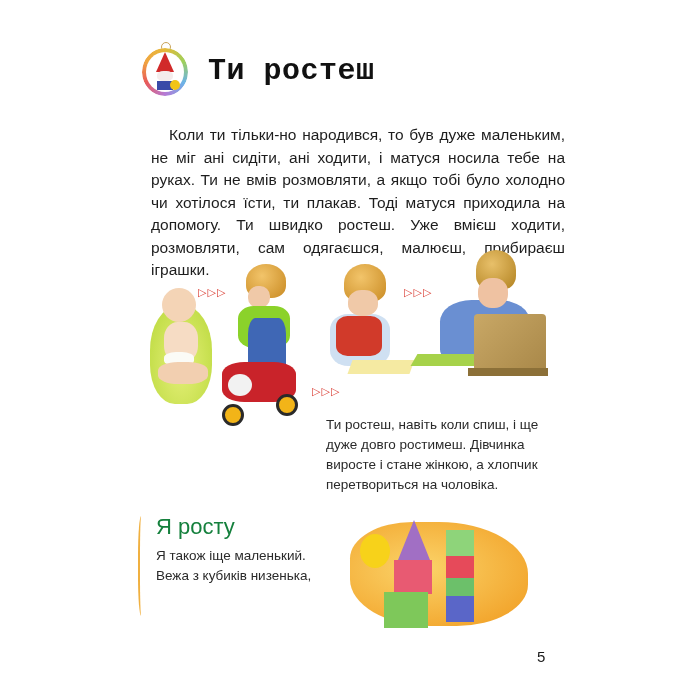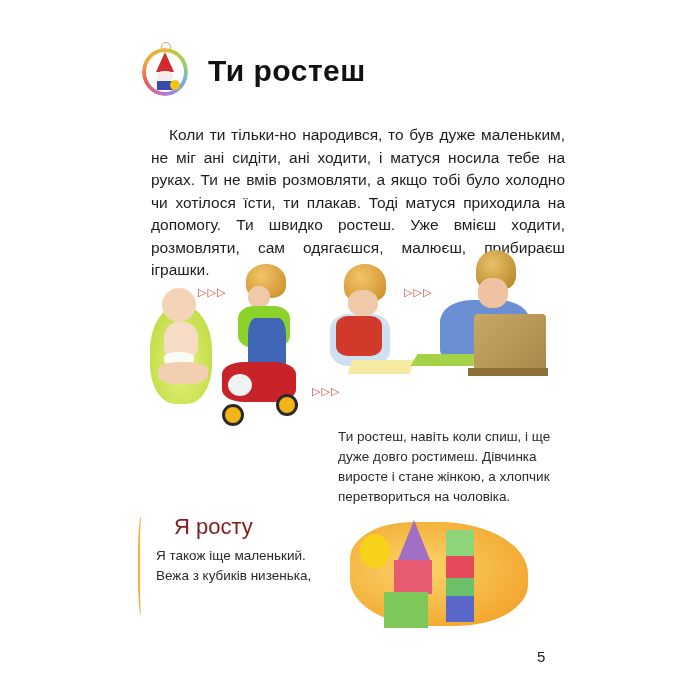--- a/index.html
+++ b/index.html
@@ -11,21 +11,21 @@
     .badge-ring { position: absolute; left: 2px; top: 6px; width: 46px; height: 48px; border-radius: 50%;
       border: 4px solid transparent;
       background: conic-gradient(#e6b93a, #9fd05a, #6bb3e8, #b57ad6, #e85a5a, #f0a640, #e6b93a) border-box;
       -webkit-mask: linear-gradient(#000 0 0) padding-box, linear-gradient(#000 0 0);
       -webkit-mask-composite: xor; mask-composite: exclude; box-sizing: border-box; }
     .badge-hook { position: absolute; left: 21px; top: 0; width: 8px; height: 8px; border: 1.5px solid #c9a45a; border-radius: 50%; }
     .clown-hat { position: absolute; left: 16px; top: 10px; width: 0; height: 0; border-left: 9px solid transparent; border-right: 9px solid transparent; border-bottom: 20px solid #d12a2a; }
     .clown-face { position: absolute; left: 17px; top: 29px; width: 16px; height: 10px; background: #f4ecec; border-radius: 40%; }
     .clown-body { position: absolute; left: 17px; top: 39px; width: 16px; height: 9px; background: #3a4aa8; }
     .clown-ball { position: absolute; left: 30px; top: 38px; width: 10px; height: 10px; background: #f2c418; border-radius: 50%; }
-    .title { font-family: Liberation Sans, sans-serif; font-weight: bold; font-size: 30px; color: #111; letter-spacing: 0.5px; }
+    .title { font-family: Liberation Mono, monospace; font-weight: bold; font-size: 30px; color: #111; letter-spacing: 0.5px; }
 
     .intro { position: absolute; left: 142px; top: 115px; width: 414px; font-size: 15.5px; line-height: 22.5px; text-align: justify; text-indent: 18px; color: #1d1d1d; }
 
     .illus { position: absolute; }
     .baby { left: 150px; top: 286px; width: 70px; height: 118px; }
     .baby .seat { position: absolute; left: 0; top: 20px; width: 62px; height: 98px; background: radial-gradient(ellipse at 50% 60%, #e6f07a, #b8d83a); border-radius: 45% 45% 40% 40%; }
     .baby .head { position: absolute; left: 12px; top: 2px; width: 34px; height: 34px; background: #f4d4b6; border-radius: 50%; }
     .baby .torso { position: absolute; left: 14px; top: 36px; width: 34px; height: 40px; background: #f6dcc4; border-radius: 40%; }
     .baby .diaper { position: absolute; left: 14px; top: 66px; width: 30px; height: 14px; background: #fbfbf6; border-radius: 40%; }
     .baby .legs { position: absolute; left: 8px; top: 76px; width: 50px; height: 22px; background: #f2cfb0; border-radius: 40%; }
@@ -55,21 +55,21 @@
     .man .laptop { position: absolute; left: 62px; top: 64px; width: 72px; height: 60px; background: linear-gradient(135deg, #c9a866, #a88748); border-radius: 4px; }
     .man .laptop-base { position: absolute; left: 56px; top: 118px; width: 80px; height: 8px; background: #8c7038; }
     .man .folder { position: absolute; left: 2px; top: 104px; width: 64px; height: 12px; background: #a6d24a; transform: skewX(-30deg); }
 
     .arrows { position: absolute; font-size: 11px; color: #d8342a; letter-spacing: 1px; }
 
     .body2 { position: absolute; left: 326px; top: 415px; width: 230px; font-size: 13.5px; line-height: 20px; color: #2a2a2a; }
 
     .poem { position: absolute; left: 138px; top: 514px; width: 200px; }
     .poem-bar { position: absolute; left: 0; top: 2px; width: 6px; height: 100px; border-left: 2px solid #f0b040; border-radius: 40%; }
-    .poem-title { position: absolute; left: 36px; top: 0; font-size: 22px; color: #7f1d1d; }
+    .poem-title { position: absolute; left: 18px; top: 0; font-size: 22px; color: #15803d; }
     .poem-lines { position: absolute; left: 18px; top: 32px; font-size: 13.5px; line-height: 19.5px; color: #2a2a2a; white-space: nowrap; }
 
     .blocks { left: 346px; top: 510px; width: 190px; height: 120px; }
     .blocks .mat { position: absolute; left: 4px; top: 12px; width: 178px; height: 104px; background: radial-gradient(ellipse at 40% 45%, #fbd46a, #f09a1e); border-radius: 35% 50% 40% 45%; }
     .blocks .duck { position: absolute; left: 14px; top: 24px; width: 30px; height: 34px; background: #f7d21a; border-radius: 50%; }
     .blocks .cone { position: absolute; left: 52px; top: 10px; width: 0; height: 0; border-left: 16px solid transparent; border-right: 16px solid transparent; border-bottom: 40px solid #a16fc4; }
     .blocks .b1 { position: absolute; left: 48px; top: 50px; width: 38px; height: 34px; background: #e85a72; }
     .blocks .b2 { position: absolute; left: 38px; top: 82px; width: 44px; height: 36px; background: #7ec85a; }
     .blocks .b3 { position: absolute; left: 100px; top: 20px; width: 28px; height: 26px; background: #8ed47a; }
     .blocks .b4 { position: absolute; left: 100px; top: 46px; width: 28px; height: 24px; background: #e64a5a; }
@@ -129,21 +129,21 @@
 
   <div class="illus man">
     <div class="sweater"></div>
       <div class="hair"></div>
       <div class="face"></div>
       <div class="folder"></div>
     <div class="laptop"></div>
       <div class="laptop-base"></div>
   </div>
 
-  <p class="body2" style="margin:12px">Ти ростеш, навіть коли спиш, і ще дуже довго ростимеш. Дівчинка виросте і стане жінкою, а хлопчик перетвориться на чоловіка.</p>
+  <p class="body2" style="margin:0">Ти ростеш, навіть коли спиш, і ще дуже довго ростимеш. Дівчинка виросте і стане жінкою, а хлопчик перетвориться на чоловіка.</p>
 
   <div class="poem">
     <div class="poem-bar"></div>
     <div class="poem-title">Я росту</div>
     <div class="poem-lines">
       <div>Я також іще маленький.</div>
       <div>Вежа з кубиків низенька,</div>
     </div>
   </div>
 

